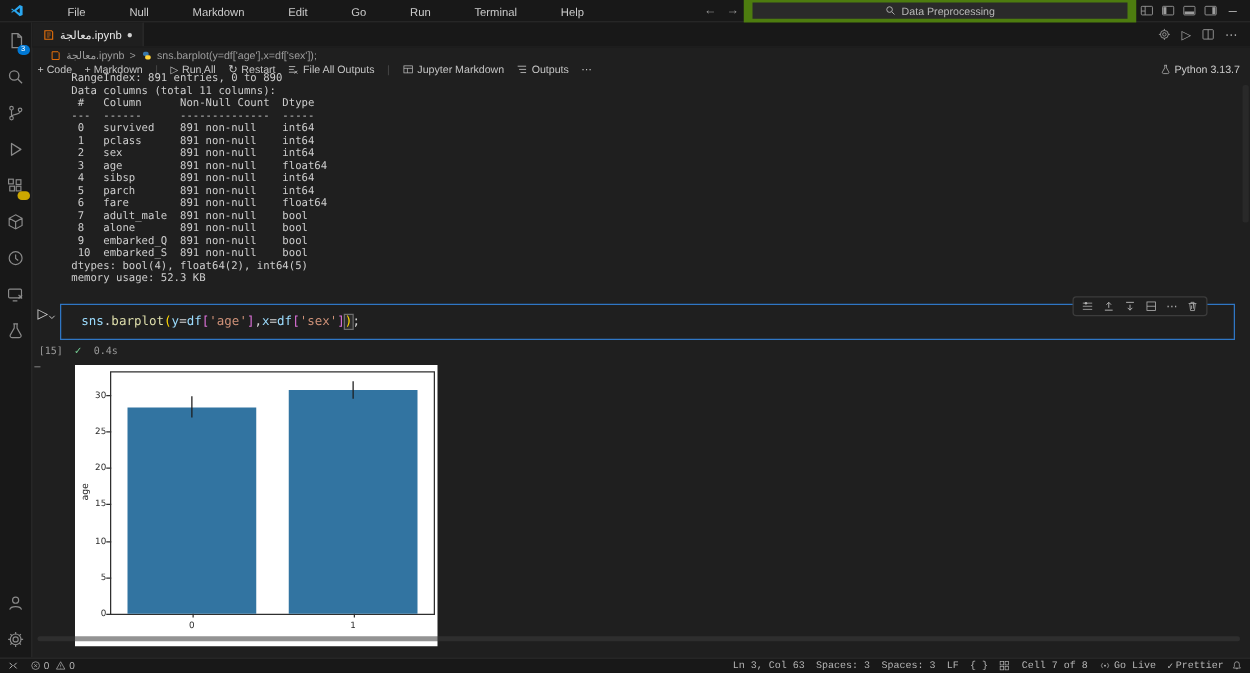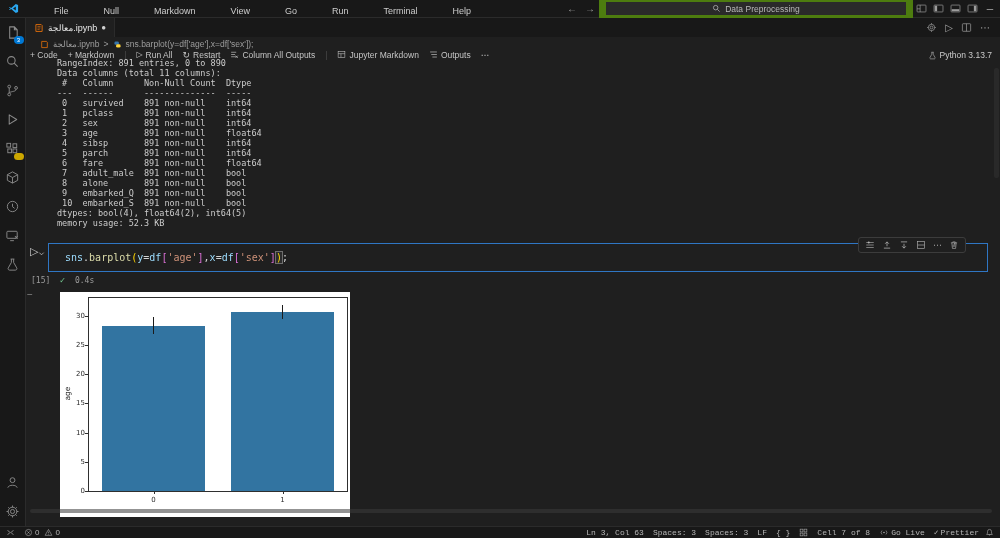--- a/index.html
+++ b/index.html
@@ -30,21 +30,21 @@
           border-bottom:1px solid #1f1f1f;box-sizing:border-box;}
   .tab{display:flex;align-items:center;gap:4px;padding:0 8px;background:#1f1f1f;border-right:1px solid #2b2b2b;
        font-size:9px;color:#e8e8e8;}
   .dirty{color:#d0d0d0;font-size:8px;}
   .editor-actions{margin-left:auto;display:flex;align-items:center;gap:8px;padding-right:10px;color:#a0a0a0;}
   
   .breadcrumb{left:40px;top:39px;height:10px;display:flex;align-items:center;gap:4px;font-size:8.5px;color:#9d9d9d;}
   
   .nbtoolbar{left:30px;top:49px;width:962px;height:12px;display:flex;align-items:center;gap:10px;
              font-size:8.5px;color:#c5c5c5;}
-  .nbitem{display:flex;align-items:flex-start;gap:3px;}
+  .nbitem{display:flex;align-items:center;gap:3px;}
   .sep{color:#4a4a4a;}
   .kernel{margin-left:auto;display:flex;align-items:center;gap:3px;color:#cccccc;}
   
   .outtext{left:57px;top:58px;font-family:"DejaVu Sans Mono",monospace;font-size:8.5px;line-height:10px;
            color:#cccccc;white-space:pre;margin:0;}
   
   .cellbox{left:48px;top:243px;width:940px;height:29px;border:1px solid #2f76c4;box-sizing:border-box;
            background:#1f1f1f;display:flex;align-items:center;}
   .codeline{font-family:"DejaVu Sans Mono",monospace;font-size:10px;padding-left:16px;white-space:pre;}
   .tok.boxed{outline:1px solid #6e6e6e;background:rgba(255,255,255,0.06);}
@@ -82,21 +82,21 @@
 <body>
 
 <div class="screen">
 
   <div class="abs titlebar">
     <span style="margin:0 6px 0 8px;">
       <svg width="11" height="11" viewBox="0 0 24 24">
           <path fill="#2aa7f0" d="M17 2 22 4.5v15L17 22 7 13l-3.5 2.5L2 14.5 5.5 12 2 9.5l1.5-1L7 11 17 2zM17 7.5 11 12l6 4.5v-9z"></path>
         </svg>
     </span>
-    <span id="menus"><span class="menu">File</span><span class="menu">Null</span><span class="menu">Markdown</span><span class="menu">View</span><span class="menu">Go</span><span class="menu">Run</span><span class="menu">Terminal</span><span class="menu">Help</span></span>
+    <span id="menus"><span class="menu">File</span><span class="menu">Null</span><span class="menu">Markdown</span><span class="menu">Edit</span><span class="menu">Go</span><span class="menu">Run</span><span class="menu">Terminal</span><span class="menu">Help</span></span>
     <span class="navarrow" style="margin-left:90px;">←</span>
     <span class="navarrow">→</span>
     <div style="flex:1;display:flex;justify-content:center;">
       <div class="cmdcenter">
         <svg width="9" height="9" viewBox="0 0 16 16">
             <circle cx="6.5" cy="6.5" r="4" fill="none" stroke="#b8b8b8" stroke-width="1.3"></circle>
             <path d="M9.6 9.6 13.5 13.5" stroke="#b8b8b8" stroke-width="1.3"></path>
           </svg>
         <span>Data Preprocessing</span>
       </div>
@@ -256,21 +256,21 @@
         <span>Run All</span>
       </span>
     <span class="nbitem">
         <span style="font-size:9px;">↻</span>
         <span>Restart</span>
       </span>
     <span class="nbitem">
         <svg width="9" height="9" viewBox="0 0 16 16">
           <path d="M2 4h9M2 8h7M2 12h9M10 10l4 4M14 10l-4 4" stroke="#c5c5c5" stroke-width="1.2"></path>
         </svg>
-        <span>Column All Outputs</span>
+        <span>File All Outputs</span>
       </span>
     <span class="sep">|</span>
     <span class="nbitem">
         <svg width="9" height="9" viewBox="0 0 16 16">
           <rect x="2" y="3" width="12" height="10" fill="none" stroke="#c5c5c5"></rect>
           <path d="M2 6.5h12M7 6.5V13" stroke="#c5c5c5"></path>
         </svg>
         <span>Jupyter Markdown</span>
       </span>
     <span class="nbitem">

